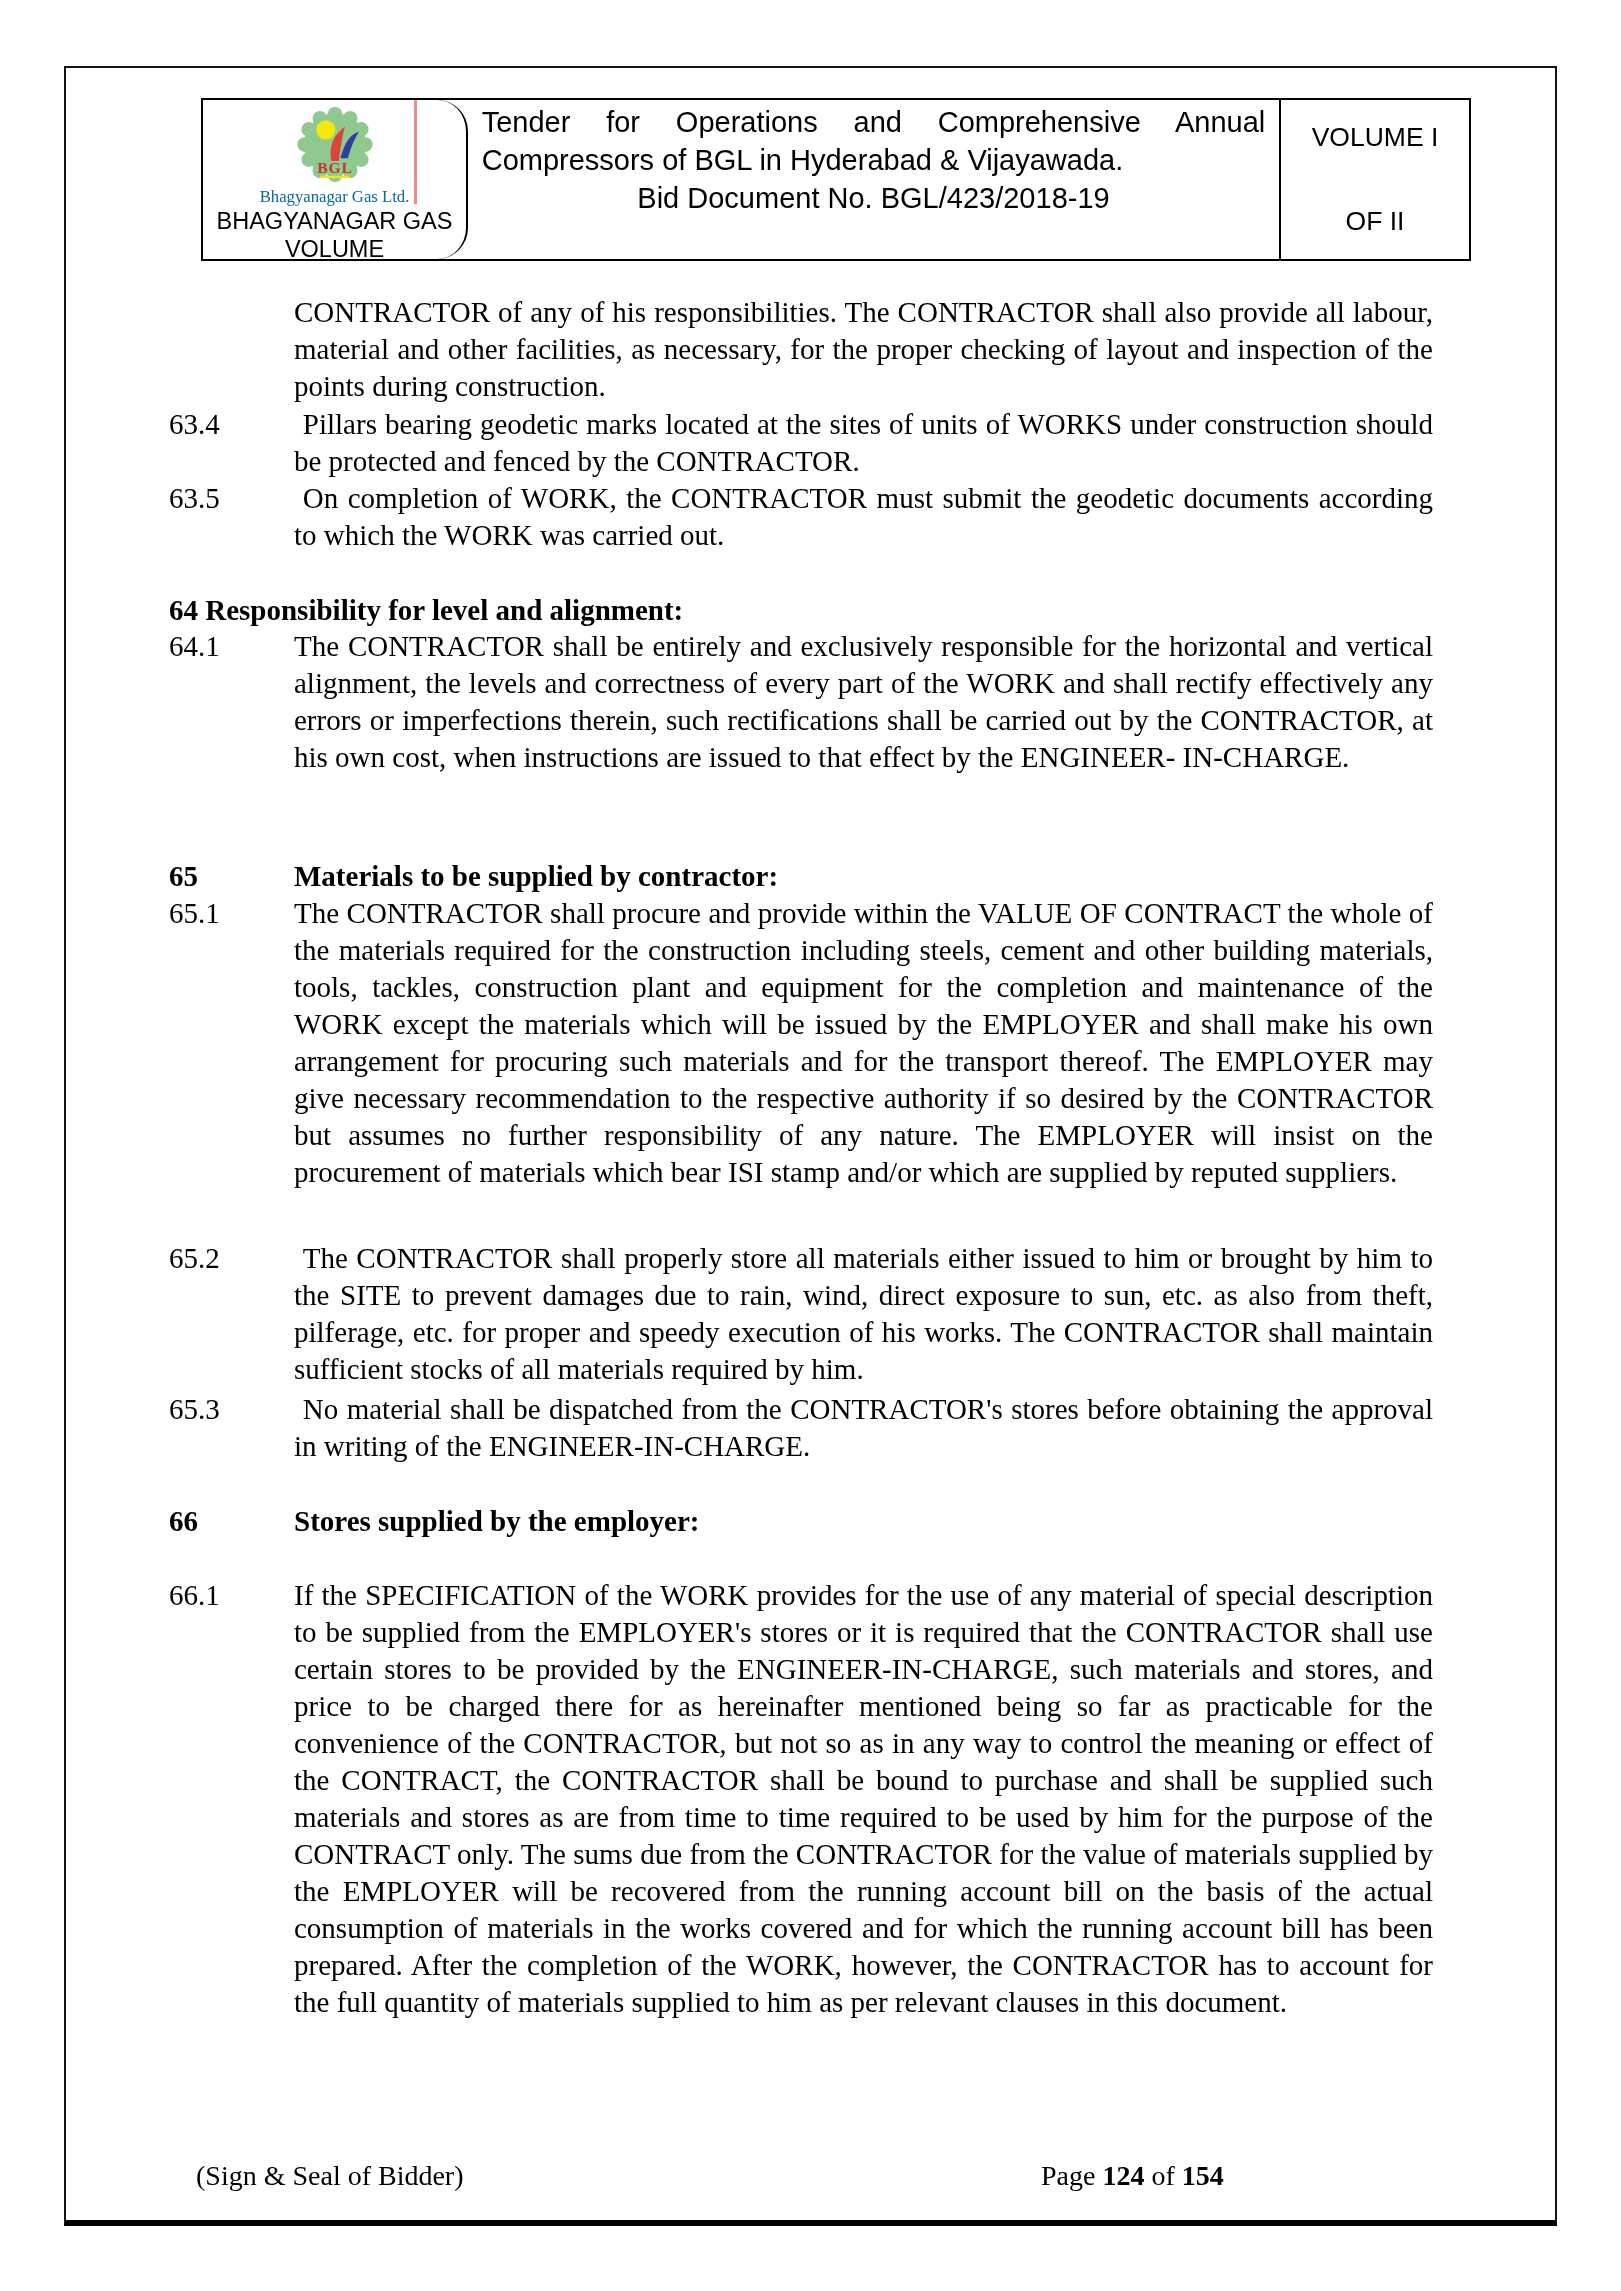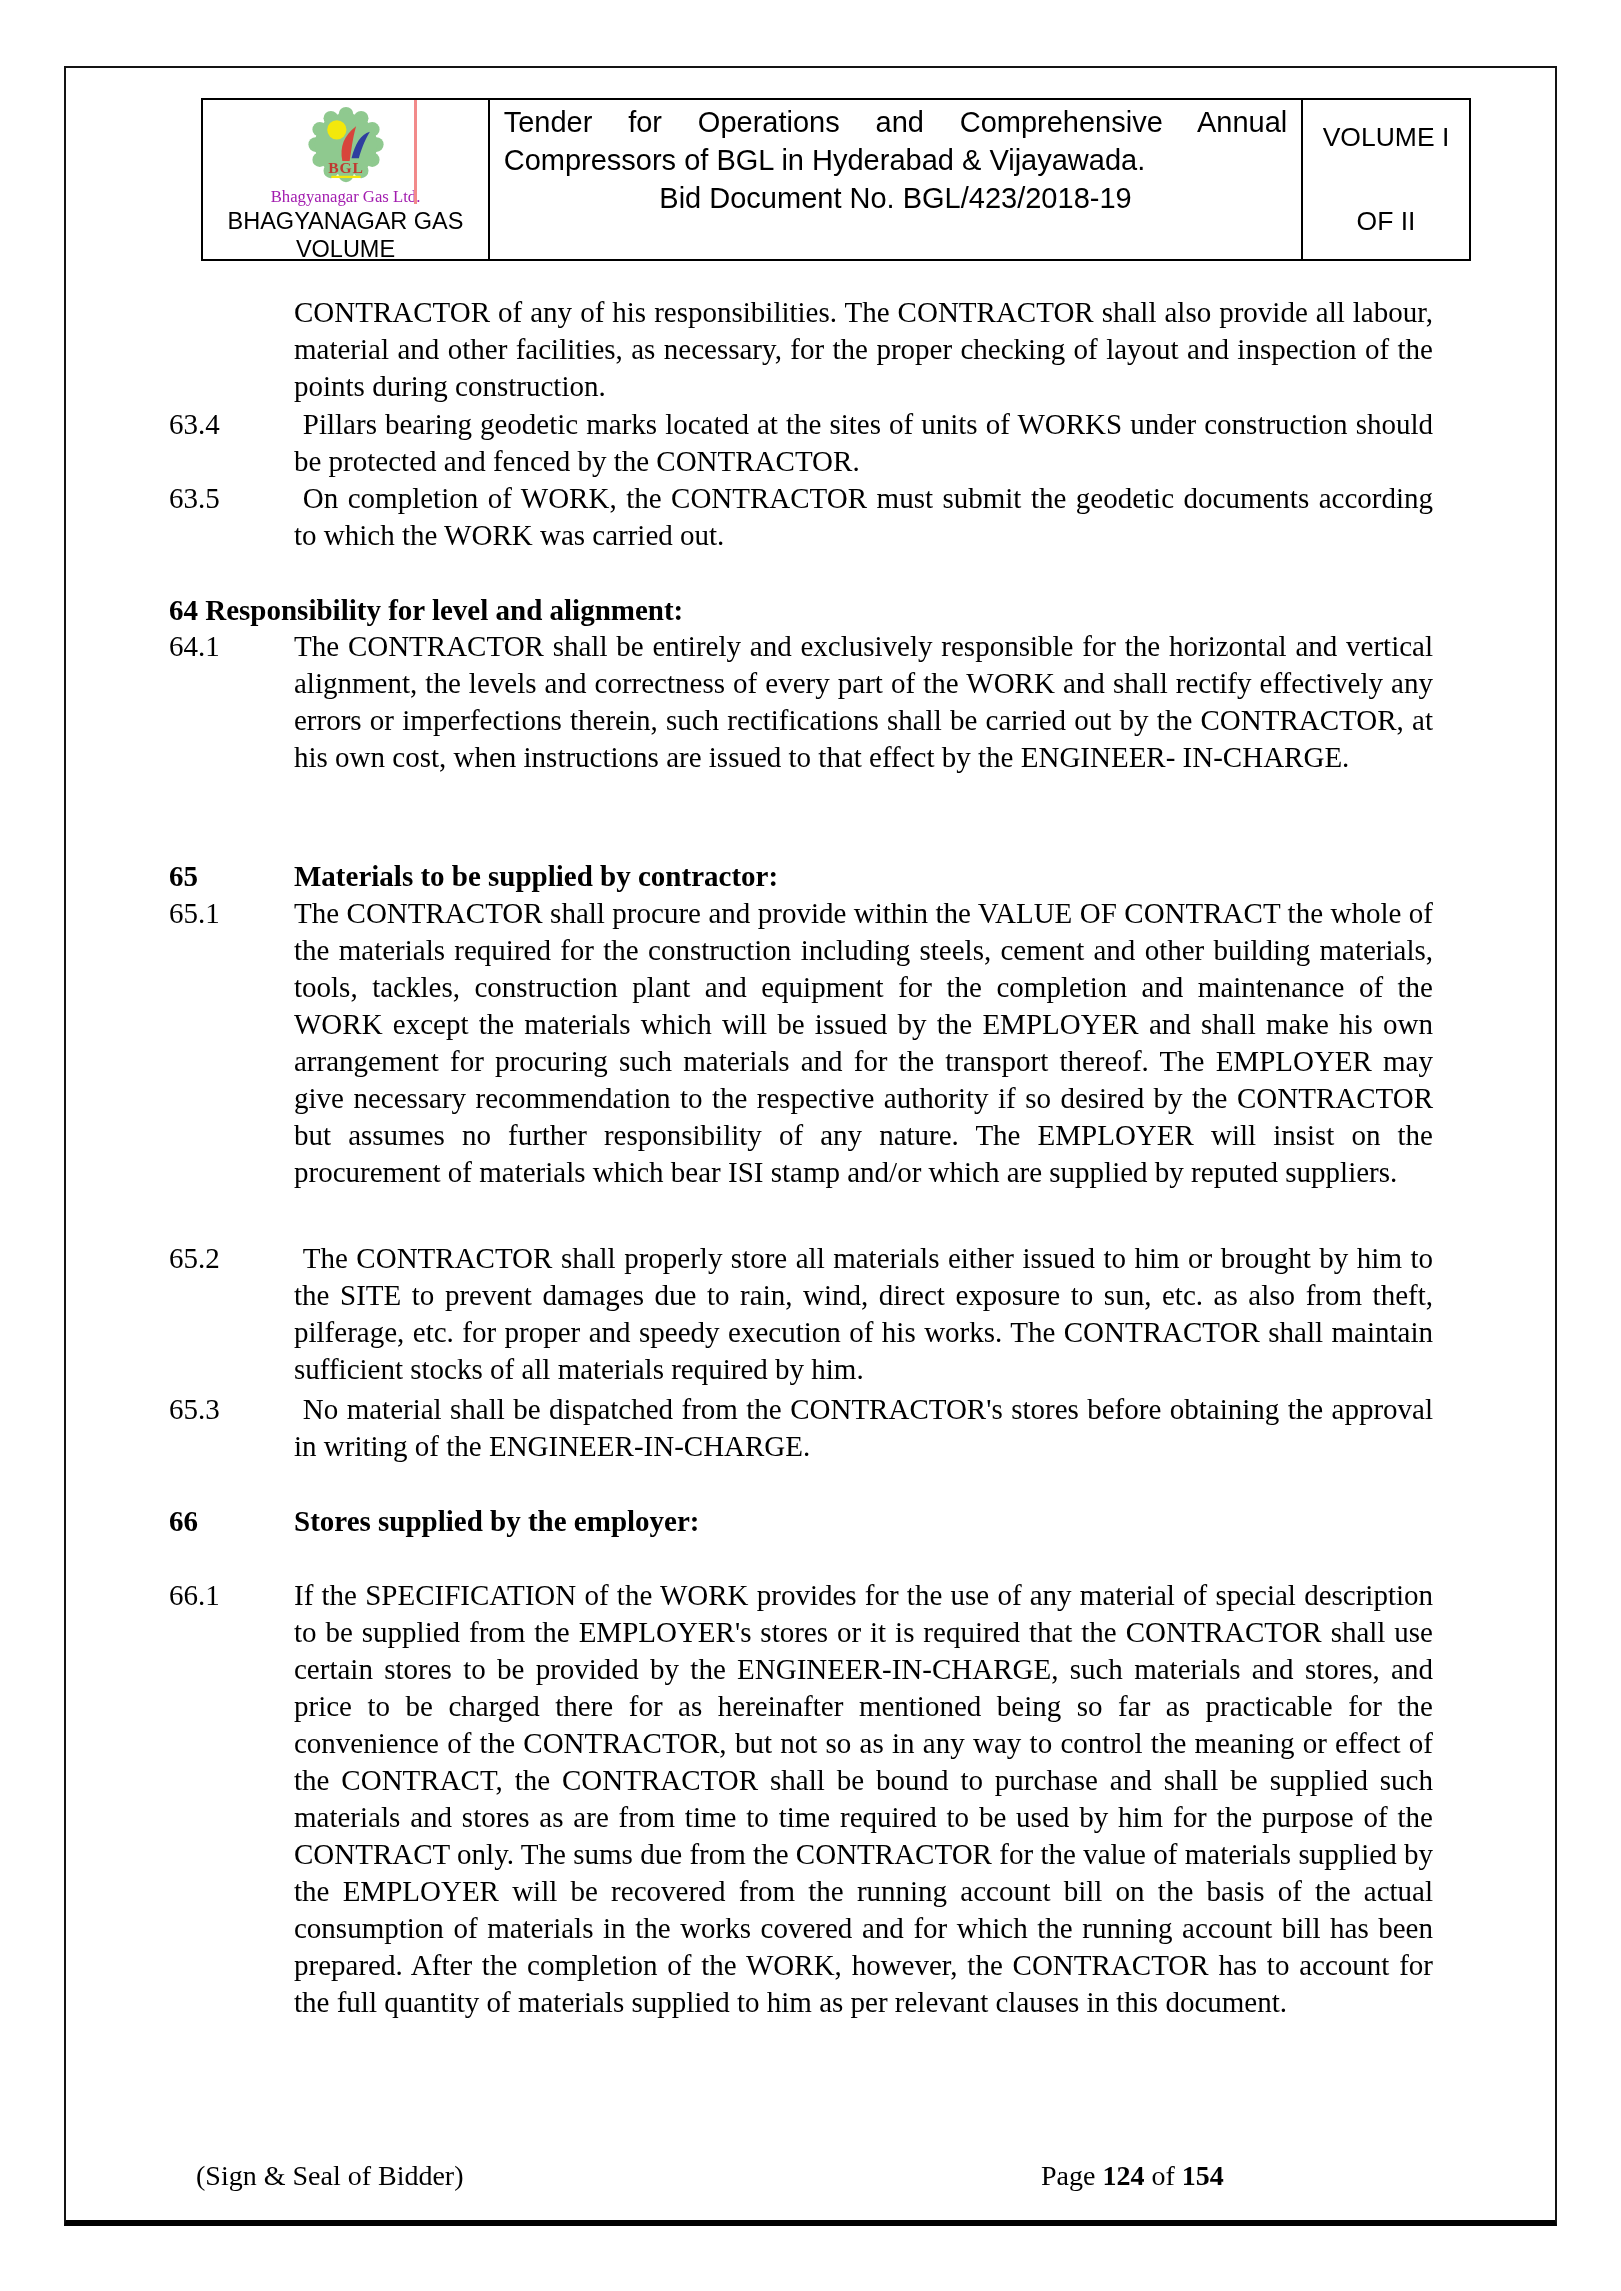--- a/index.html
+++ b/index.html
@@ -9,34 +9,34 @@
   }
   .page-border {
     position:absolute; left:64px; top:66px; width:1489px; height:2152px;
     border:2px solid #141414; border-bottom:6.9px solid #000;
   }
   .header-table {
     position:absolute; left:201px; top:98px; width:1270px; height:163px;
     border:2px solid #000; box-sizing:border-box; display:flex; background:#fff;
   }
   .cell { box-sizing:border-box; }
-  .cell-logo { width:287px; border-right:2px solid #000; position:relative; text-align:center; }
+  .cell-logo { width:265px; border-right:2px solid #000; position:relative; text-align:center;border-radius:31px; }
   .cell-title {
     width:813px; border-right:2px solid #000; padding:2.9px 13.7px 0;
     font-family:"Liberation Sans", sans-serif; font-size:29px; line-height:38px;
   }
   .cell-volume {
     flex:1; display:flex; flex-direction:column; justify-content:center; align-items:center;
     font-family:"Liberation Sans", sans-serif; font-size:26.5px; line-height:37px;gap:47px;
   }
   .jfull { text-align:justify; text-align-last:justify; }
   .bid-line { text-align:center; }
   .red-line { position:absolute; left:211px; top:0; width:2.9px; height:104px; background:#f28a8a; }
   .logo-svg { margin-top:5.9px; width:84px; height:78px; display:inline-block; }
-  .logo-caption { font-size:16.7px; line-height:17.6px; color:#a21caf; font-family:"Liberation Serif", serif; }
+  .logo-caption { font-size:16.7px; line-height:17.6px; color:#0369a1; font-family:"Liberation Serif", serif; }
   .org-name { font-family:"Liberation Sans", sans-serif; font-size:23.5px; line-height:28px; margin-top:2px; }
   .clause { position:absolute; left:169px; width:1264px; font-size:29px; line-height:37px; }
   .clause .num { position:absolute; left:0; top:0; }
   .clause .txt { margin-left:125px; text-align:justify; }
   .clause .txt.flush { margin-left:0; }
   .bold { font-weight:bold; }
   .headtxt { font-weight:bold; text-align:left !important; }
   .sp-indent { text-indent:8.8px; }
   .footer-sign { position:absolute; left:196px; top:2160px; font-size:28px; }
   .footer-page { position:absolute; left:1041px; top:2160px; width:392px; font-size:28px; }

